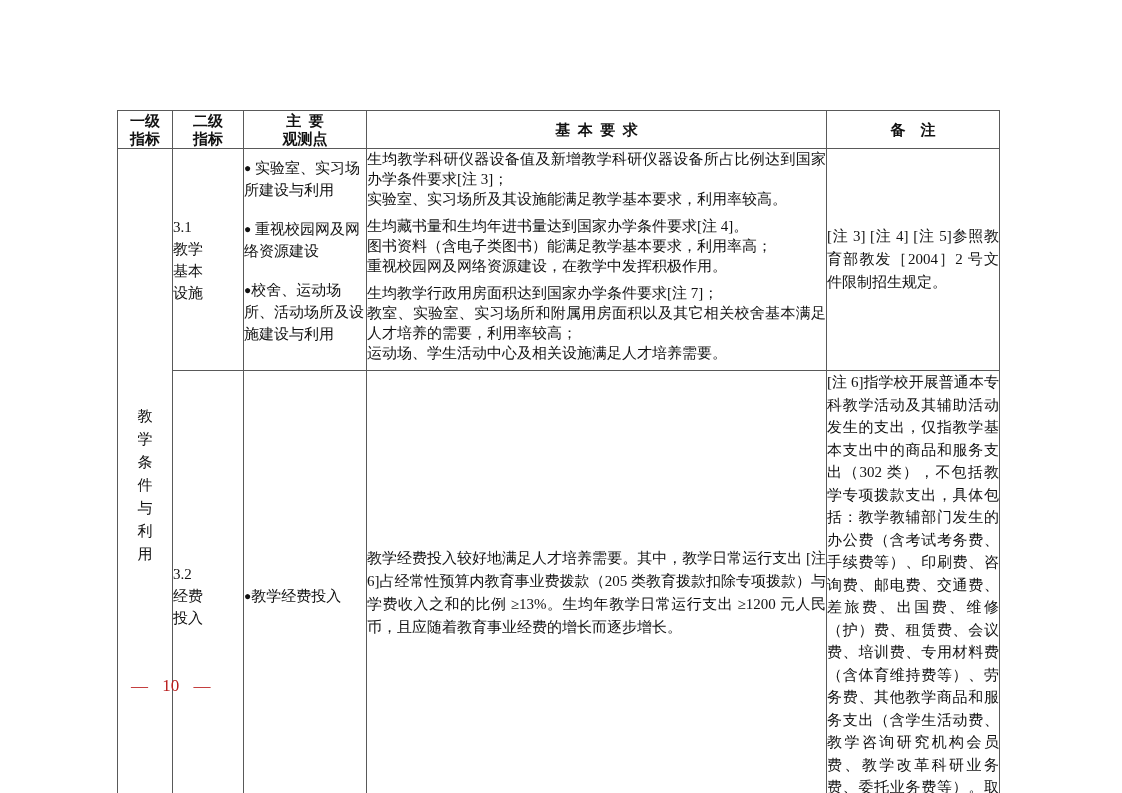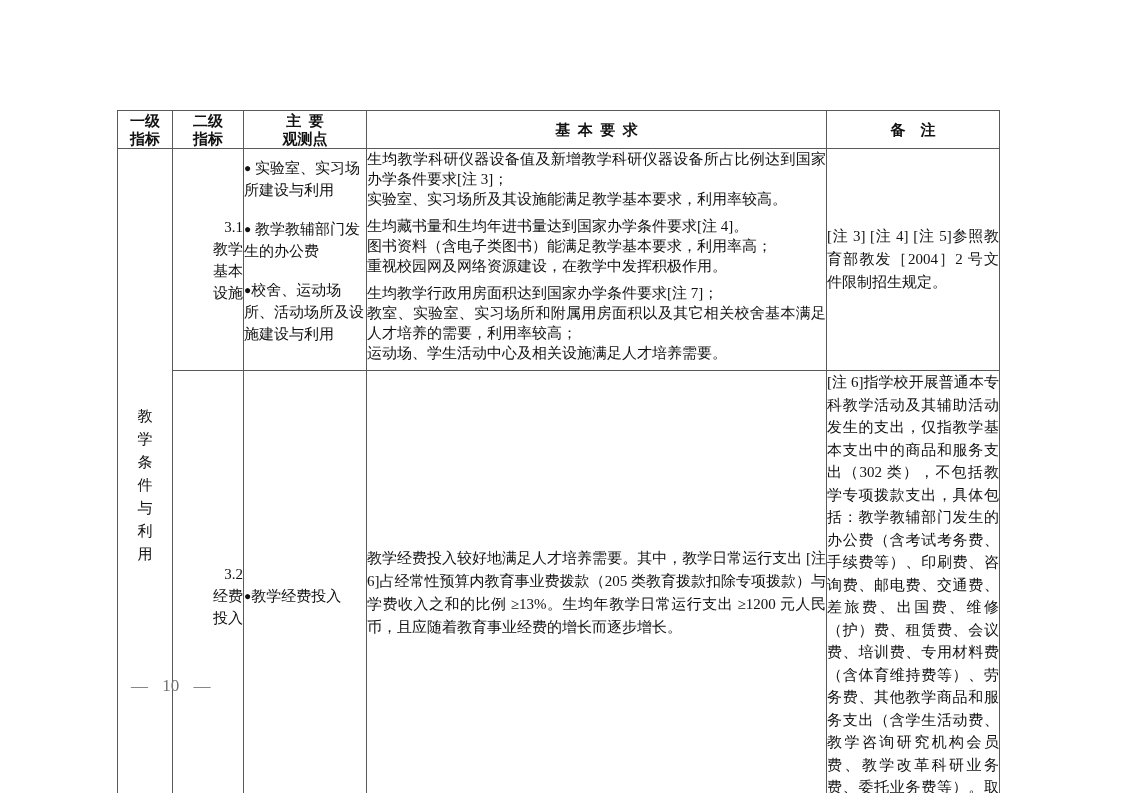--- a/index.html
+++ b/index.html
@@ -50,21 +50,21 @@
     vertical-align: middle;
   }
   .vertical-text {
     width: 17px;
     margin: 16px auto;
     word-break: break-all;
     line-height: 23px;
     text-align: center;
   }
   .cell-level2 {
-    text-align: right;
+    text-align: left;
     white-space: pre-line;
     line-height: 22px;
   }
   .cell-obs-1 {
     vertical-align: top;
     padding: 17px 4px 0 7px;
     line-height: 22px;
   }
   .obs-item { margin-bottom: 17px; }
   .bullet { font-size: 12px; vertical-align: 1px; }
@@ -100,21 +100,21 @@
     padding: 3px 7px 0 7px;
     line-height: 22.5px;
     text-align: justify;
   }
   .page-number {
     position: absolute;
     left: 131px;
     top: 676px;
     font-size: 17px;
     word-spacing: 10px;
-    color: #737373;
+    color: #b91c1c;
   }
 </style>
 </head>
 <body>
 
 <div class="page">
 
   <table class="doc-table">
     <colgroup>
       <col style="width:55px">
@@ -139,21 +139,21 @@
     <tr class="row-31">
       <td class="cell-level1" rowspan="2">
         <div class="vertical-text">教学条件与利用</div>
       </td>
       <td class="cell-level2">3.1
 教学
 基本
 设施</td>
       <td class="cell-obs-1">
         <div class="obs-item"><span class="bullet">●</span> <span>实验室、实习场所建设与利用</span></div>
-        <div class="obs-item"><span class="bullet">●</span> <span>教学教辅部门发生的办公费</span></div>
+        <div class="obs-item"><span class="bullet">●</span> <span>重视校园网及网络资源建设</span></div>
         <div class="obs-item"><span class="bullet">●</span><span>校舍、运动场所、活动场所及设施建设与利用</span></div>
       </td>
       <td class="cell-req-1">
         <div class="req-p">生均教学科研仪器设备值及新增教学科研仪器设备所占比例达到国家办学条件要求[注 3]；
 实验室、实习场所及其设施能满足教学基本要求，利用率较高。</div>
         <div class="req-p">生均藏书量和生均年进书量达到国家办学条件要求[注 4]。
 图书资料（含电子类图书）能满足教学基本要求，利用率高；
 重视校园网及网络资源建设，在教学中发挥积极作用。</div>
         <div class="req-p">生均教学行政用房面积达到国家办学条件要求[注 7]；
 教室、实验室、实习场所和附属用房面积以及其它相关校舍基本满足人才培养的需要，利用率较高；

